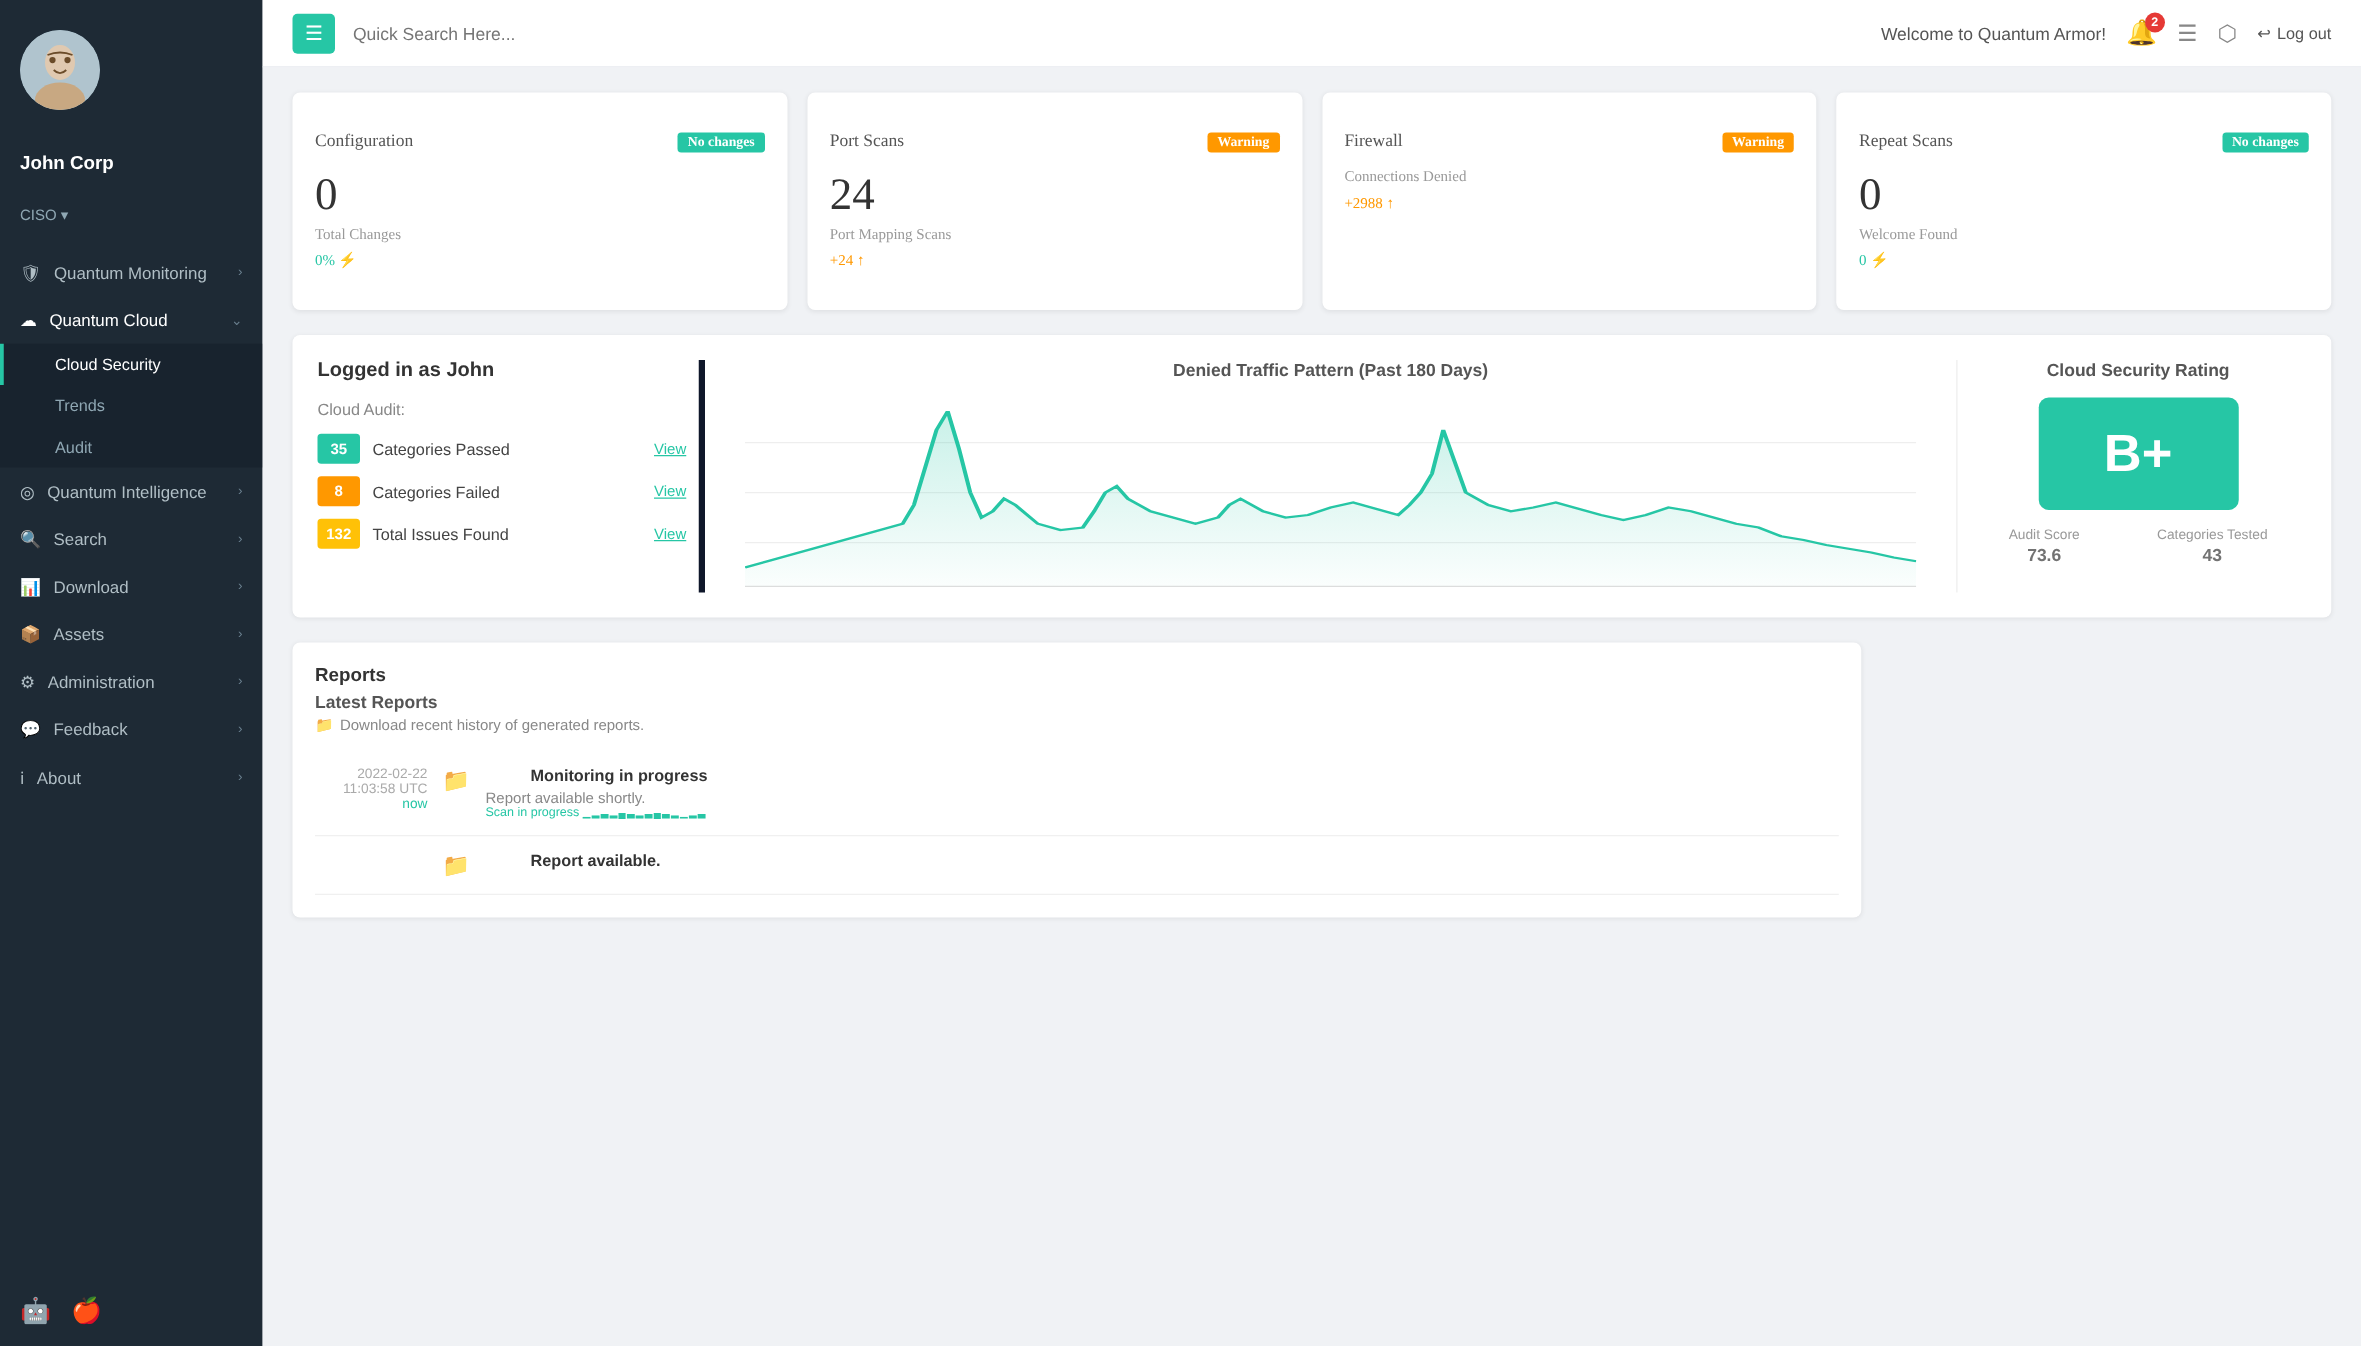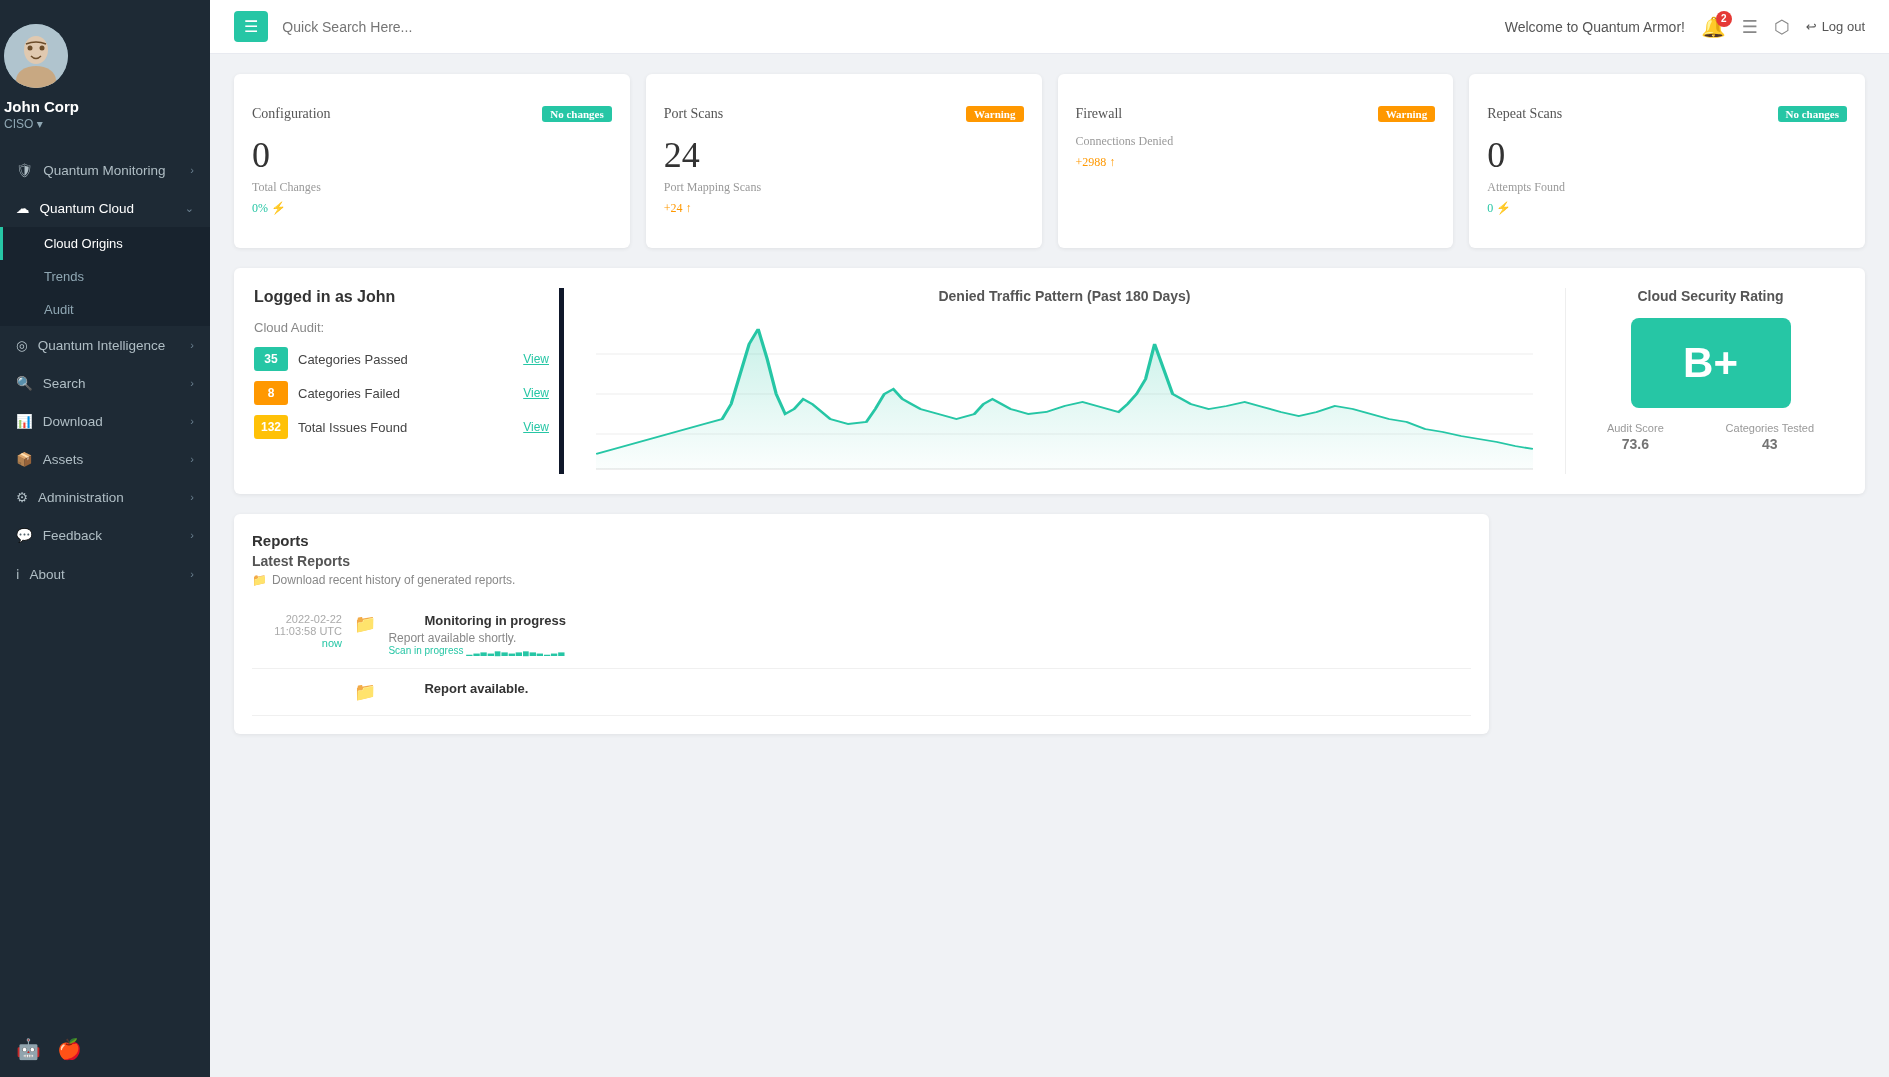--- a/index.html
+++ b/index.html
@@ -10,24 +10,25 @@
       width: 210px;
       min-width: 210px;
       background: #1e2a35;
       color: #cdd5de;
       display: flex;
       flex-direction: column;
       height: 100vh;
       overflow-y: auto;
     }
     #sidebar .profile {
-      padding: 24px 4px 16px;
+      padding: 24px 16px 16px;
       display: flex;
       flex-direction: column;
       align-items: flex-start;
+      gap: 24px;
     }
     #sidebar .avatar {
       width: 64px;
       height: 64px;
       border-radius: 50%;
       background: #8fa7b3;
       overflow: hidden;
       margin-bottom: 10px;
     }
     #sidebar .avatar svg { width: 64px; height: 64px; }
@@ -298,21 +299,21 @@
     </div>
 
     <div class="nav-item active">
       <div class="left">
           <span>☁</span>
           <span>Quantum Cloud</span>
         </div>
       <span class="chevron">⌄</span>
     </div>
     <div class="sub-nav">
-      <div class="sub-nav-item active">Cloud Origins</div>
+      <div class="sub-nav-item active">Cloud Security</div>
       <div class="sub-nav-item">Trends</div>
       <div class="sub-nav-item">Audit</div>
     </div>
 
     <div class="nav-item">
       <div class="left">
           <span>◎</span>
           <span>Quantum Intelligence</span>
         </div>
       <span class="chevron">›</span>
@@ -431,21 +432,21 @@
           <span>+2988</span> ↑
         </div>
       </div>
 
       <div class="stat-card">
         <div class="stat-card-header">
           <span class="stat-card-title">Repeat Scans</span>
           <span class="badge badge-teal">No changes</span>
         </div>
         <div class="stat-value">0</div>
-        <div class="stat-label">Attempts Found</div>
+        <div class="stat-label">Welcome Found</div>
         <div class="stat-change teal">
           <span>0</span> ⚡
         </div>
       </div>
     </div>
 
     <div class="mid-section">
 
       <div class="logged-in-panel">
         <h3>Logged in as John</h3>

